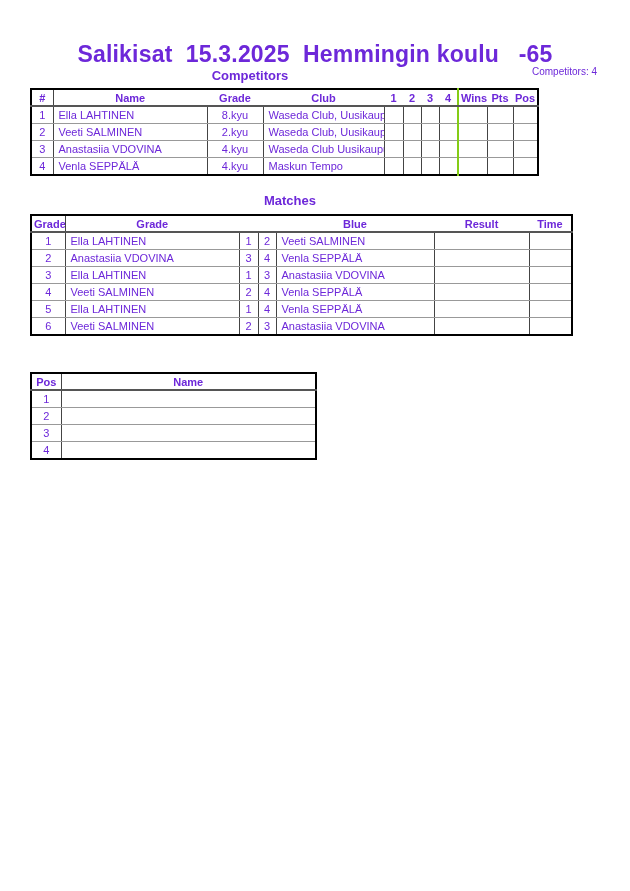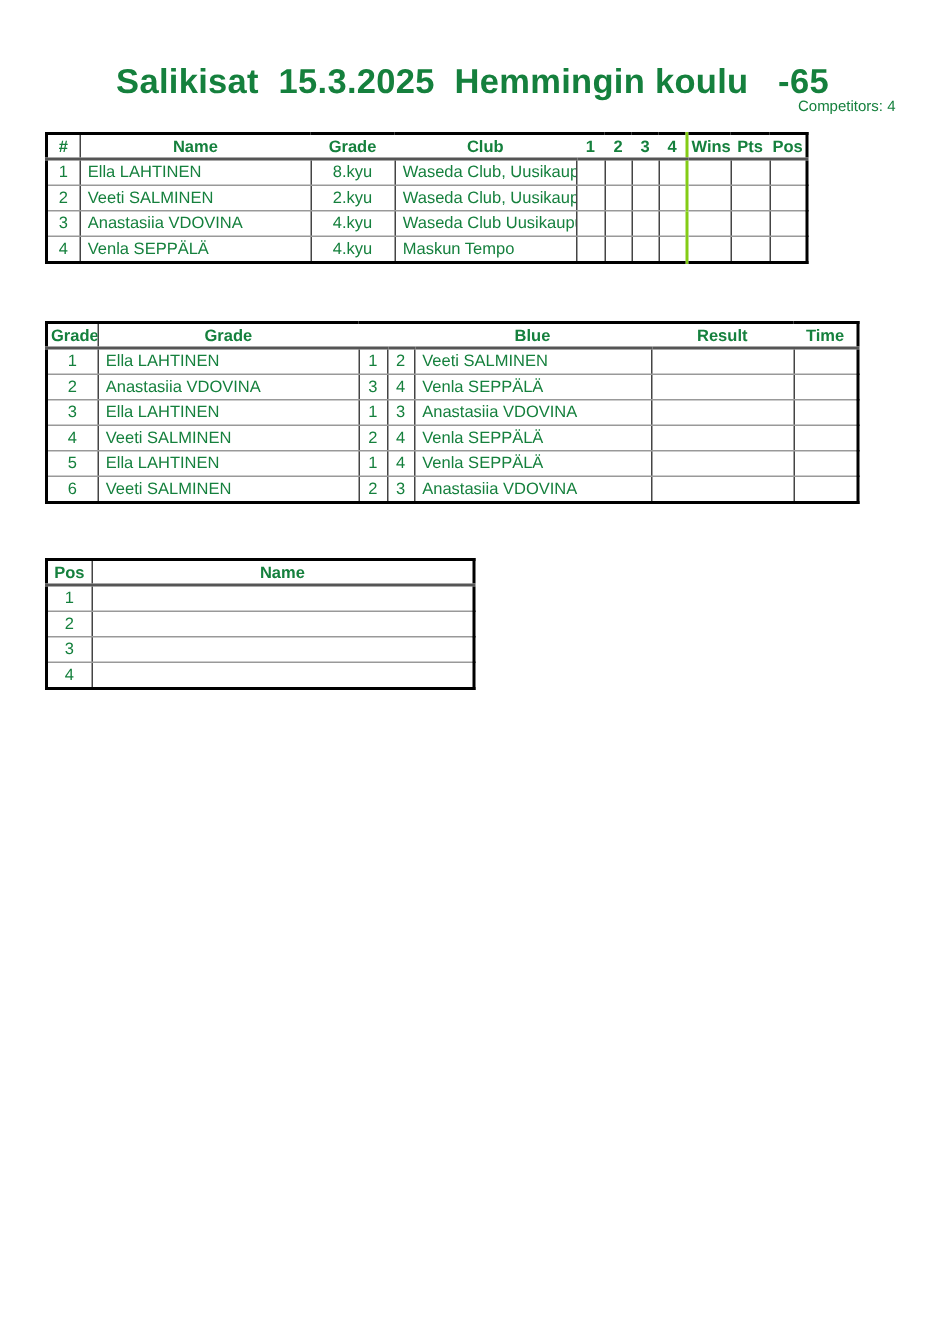--- a/index.html
+++ b/index.html
@@ -2,21 +2,21 @@
 <html><head>
 <meta charset="utf-8">
 <style>
   html, body { margin: 0; padding: 0; background: #fff; }
   .page {
     position: relative;
     width: 630px;
     height: 891px;
     background: #fff;
     font-family: "Liberation Sans", sans-serif;
-    color: #15803d;
+    color: #6d28d9;
     overflow: hidden;
   }
   .page-title {
     position: absolute;
     top: 41px; left: 0; right: 0;
     text-align: center;
     font-size: 23px;
     font-weight: bold;
     white-space: pre;
     letter-spacing: 0.2px;
@@ -82,20 +82,21 @@
     padding-right: 3px;
   }
 </style>
 </head>
 <body>
 
 <div class="page">
 
   <div class="page-title">Salikisat  15.3.2025  Hemmingin koulu   -65</div>
 
+  <div class="section-heading competitors-heading">Competitors</div>
   <div class="competitors-count">Competitors: 4</div>
 
   <table class="tbl tbl-competitors">
     <colgroup>
       <col style="width:22px">
         <col style="width:154px">
         <col style="width:56px">
         <col style="width:121px">
       <col style="width:19px">
         <col style="width:18px">
@@ -169,20 +170,21 @@
         <td></td>
         <td></td>
         <td></td>
         <td class="thick-l"></td>
         <td></td>
         <td></td>
       </tr>
     </tbody>
   </table>
 
+  <div class="section-heading matches-heading">Matches</div>
 
   <table class="tbl tbl-matches">
     <colgroup>
       <col style="width:34px">
         <col style="width:174px">
         <col style="width:19px">
         <col style="width:18px">
       <col style="width:158px">
         <col style="width:95px">
         <col style="width:43px">

